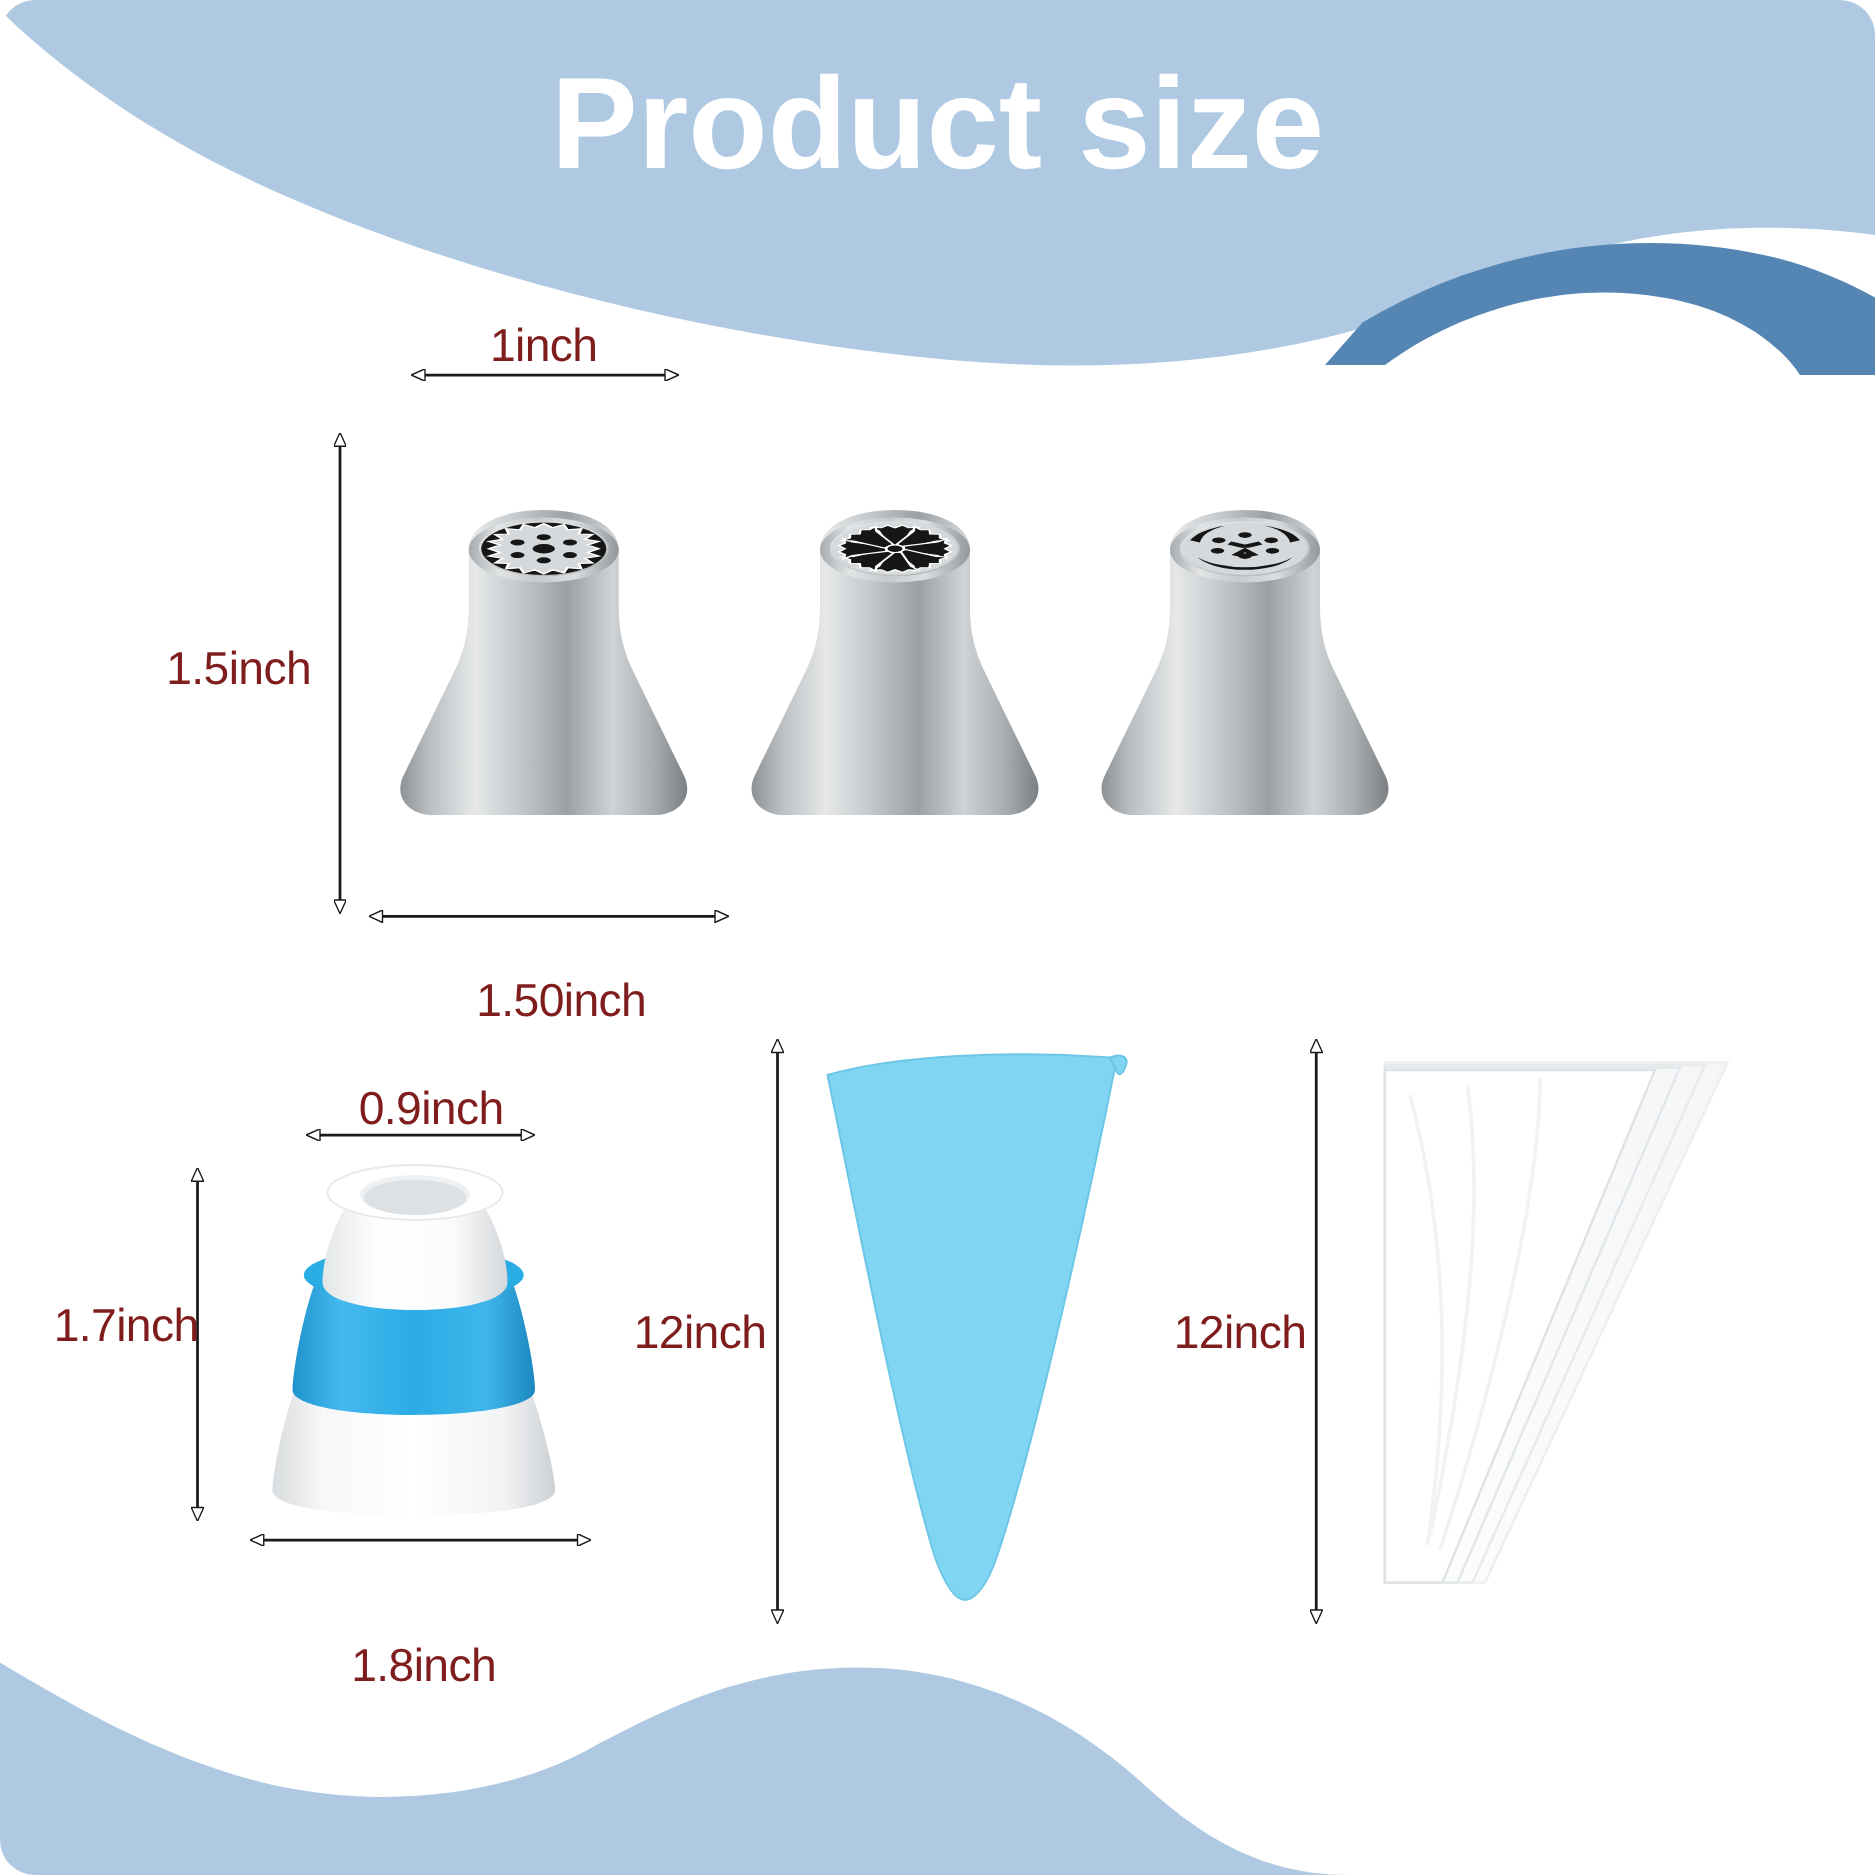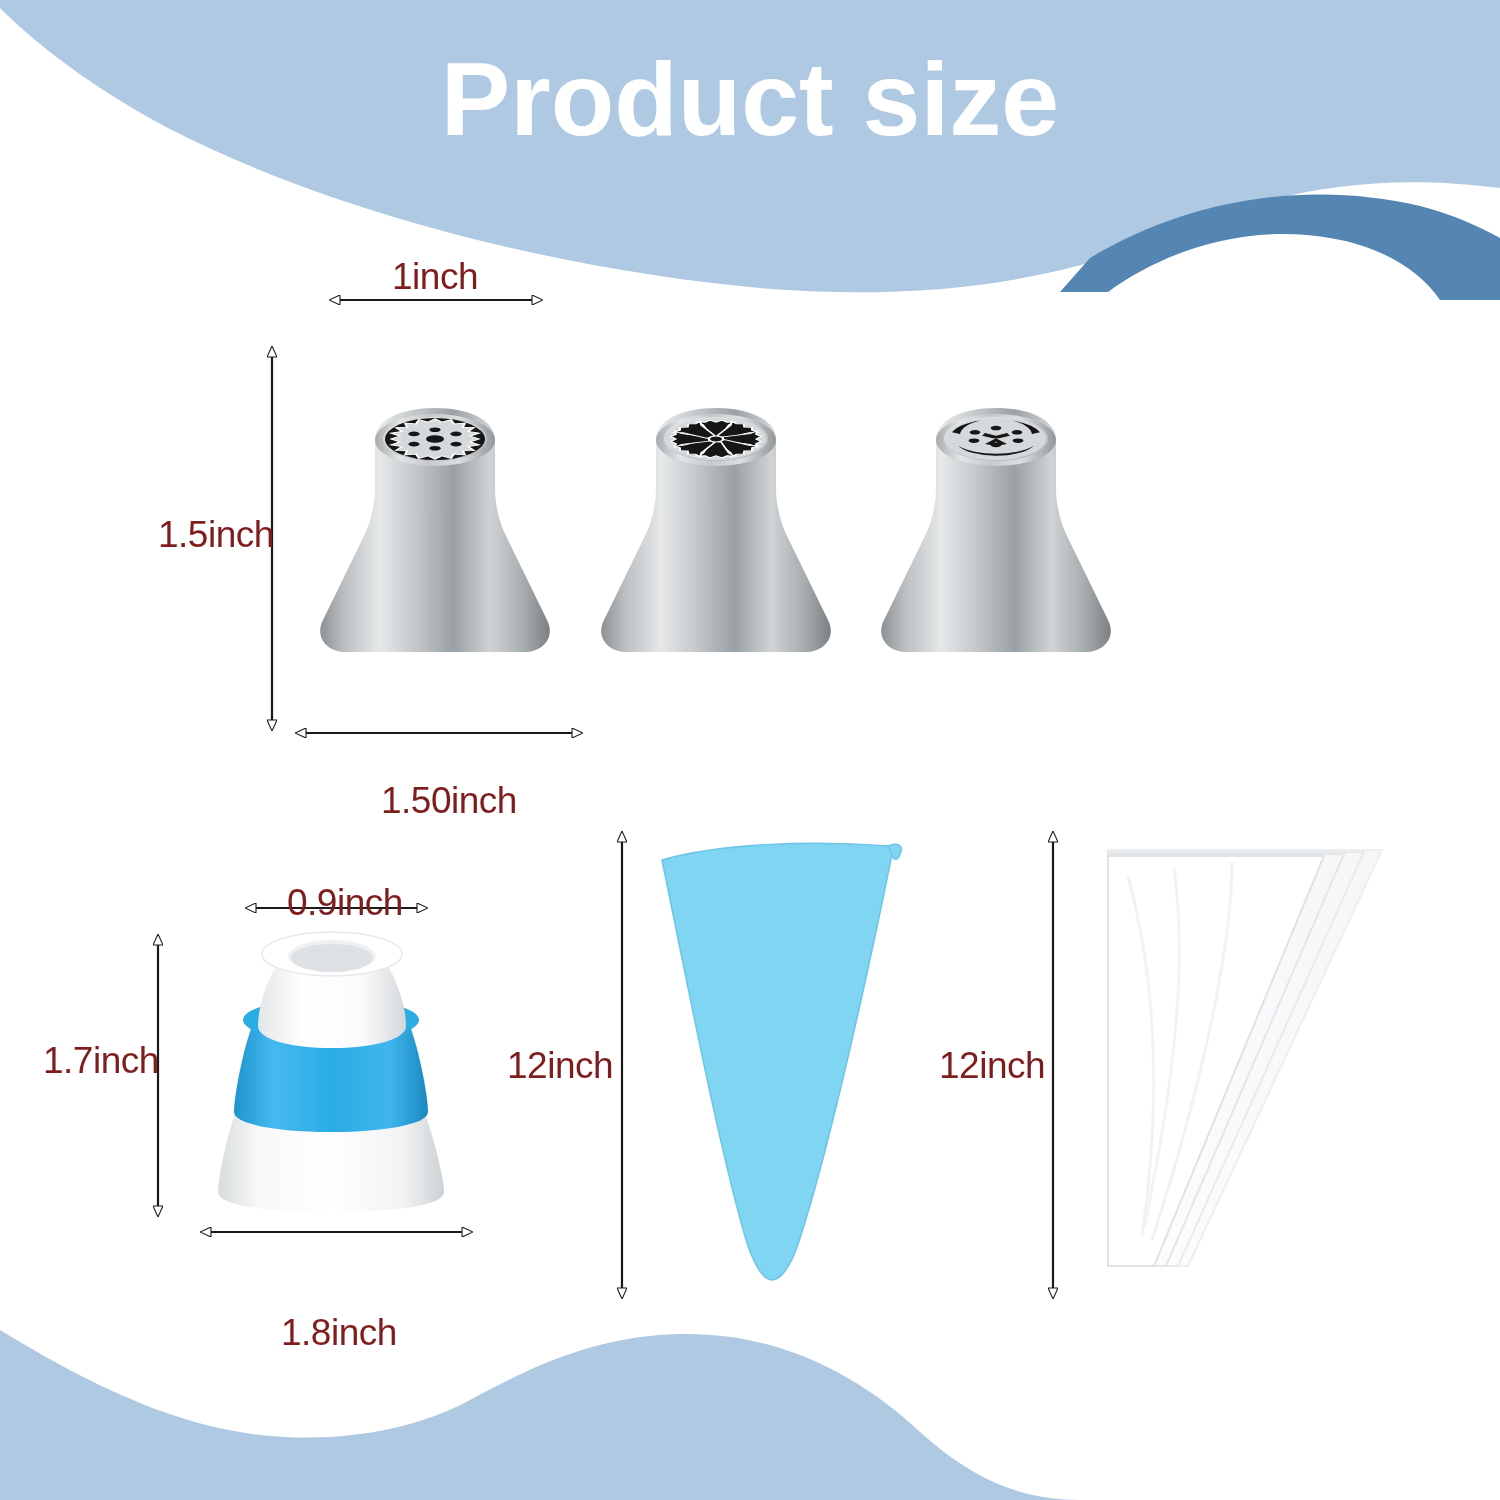--- a/index.html
+++ b/index.html
@@ -9,20 +9,21 @@
   }
   body {
     font-family: "Liberation Sans", sans-serif;
   }
   #page {
     position: relative;
     width: 1500px;
     height: 1500px;
     background: #ffffff;
     overflow: hidden;
+    border-radius: 28px;
   }
 
   
   .banner-svg, .footer-svg {
     position: absolute;
     left: 0;
     display: block;
   }
   .banner-svg { top: 0; }
   .footer-svg { bottom: 0; }
@@ -300,25 +301,25 @@
 
     <g stroke="#f0f2f4" stroke-width="3" fill="none" opacity="0.95">
       <path d="M46,40 C70,130 82,250 60,400"></path>
       <path d="M92,32 C104,120 96,230 62,392"></path>
       <path d="M150,26 C150,110 120,250 70,404"></path>
     </g>
   </svg>
 
   <div class="dim" style="left:392px; top:256px;">1inch</div>
 
-  <div class="dim dim-v" style="left:133px; top:514px;margin-left:25px;">1.5inch</div>
+  <div class="dim dim-v" style="left:133px; top:514px;">1.5inch</div>
 
   <div class="dim" style="left:381px; top:780px;">1.50inch</div>
 
-  <div class="dim" style="left:287px; top:866px;margin-top:16px;">0.9inch</div>
+  <div class="dim" style="left:287px; top:866px;">0.9inch</div>
 
   <div class="dim dim-v" style="left:43px; top:1040px;">1.7inch</div>
 
   <div class="dim" style="left:281px; top:1312px;">1.8inch</div>
 
   <div class="dim dim-v" style="left:507px; top:1045px;">12inch</div>
 
   <div class="dim dim-v" style="left:939px; top:1045px;">12inch</div>
 
 </div>

